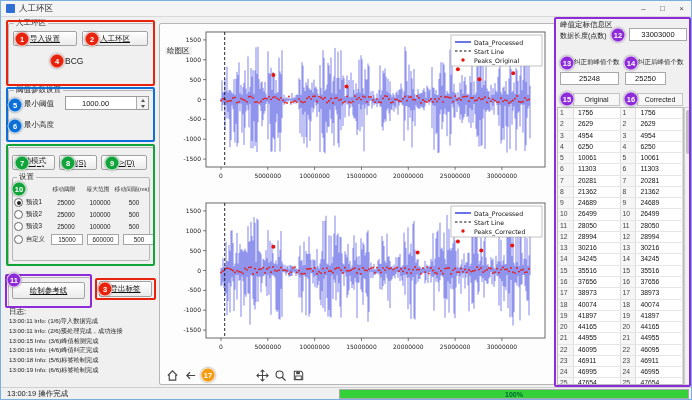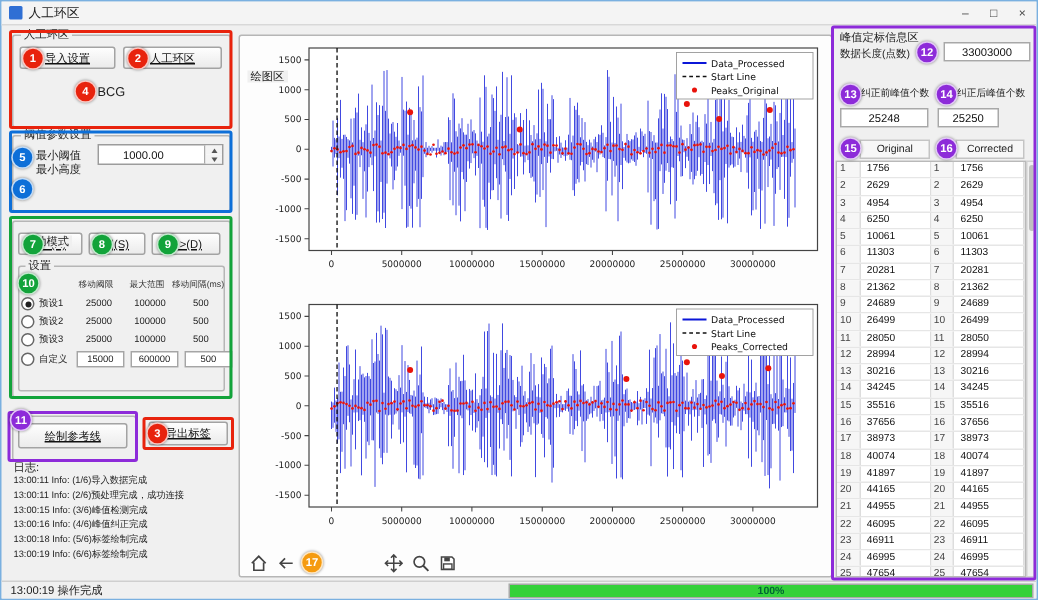--- a/index.html
+++ b/index.html
@@ -81,21 +81,21 @@
     <div class="spin-val">1000.00</div>
     <div class="spin-btns">
       <div>
           <span class="tri-up"></span>
         </div>
       <div>
           <span class="tri-dn"></span>
         </div>
     </div>
   </div>
-  <div class="lbl" style="left:23px;top:107px;">最小高度</div>
+  <div class="lbl" style="left:23px;top:119px;">最小高度</div>
 
   <div class="grp" style="left:7px;top:146px;width:144px;height:116px;"></div>
   <div class="grp-title" style="left:13px;top:156px;">自动模式</div>
   <div class="btn" style="left:11px;top:154px;width:43px;height:15px;">&lt; &lt;(A)</div>
   <div class="btn" style="left:58px;top:154px;width:38px;height:15px;">| |(S)</div>
   <div class="btn" style="left:100px;top:154px;width:46px;height:15px;">&gt; &gt;(D)</div>
 
   <div class="grp" style="left:11px;top:176px;width:136px;height:82px;"></div>
   <div class="grp-title" style="left:16px;top:172px;">设置</div>
   <div class="shead" style="left:46px;top:184px;width:34px;">移动阈限</div>

